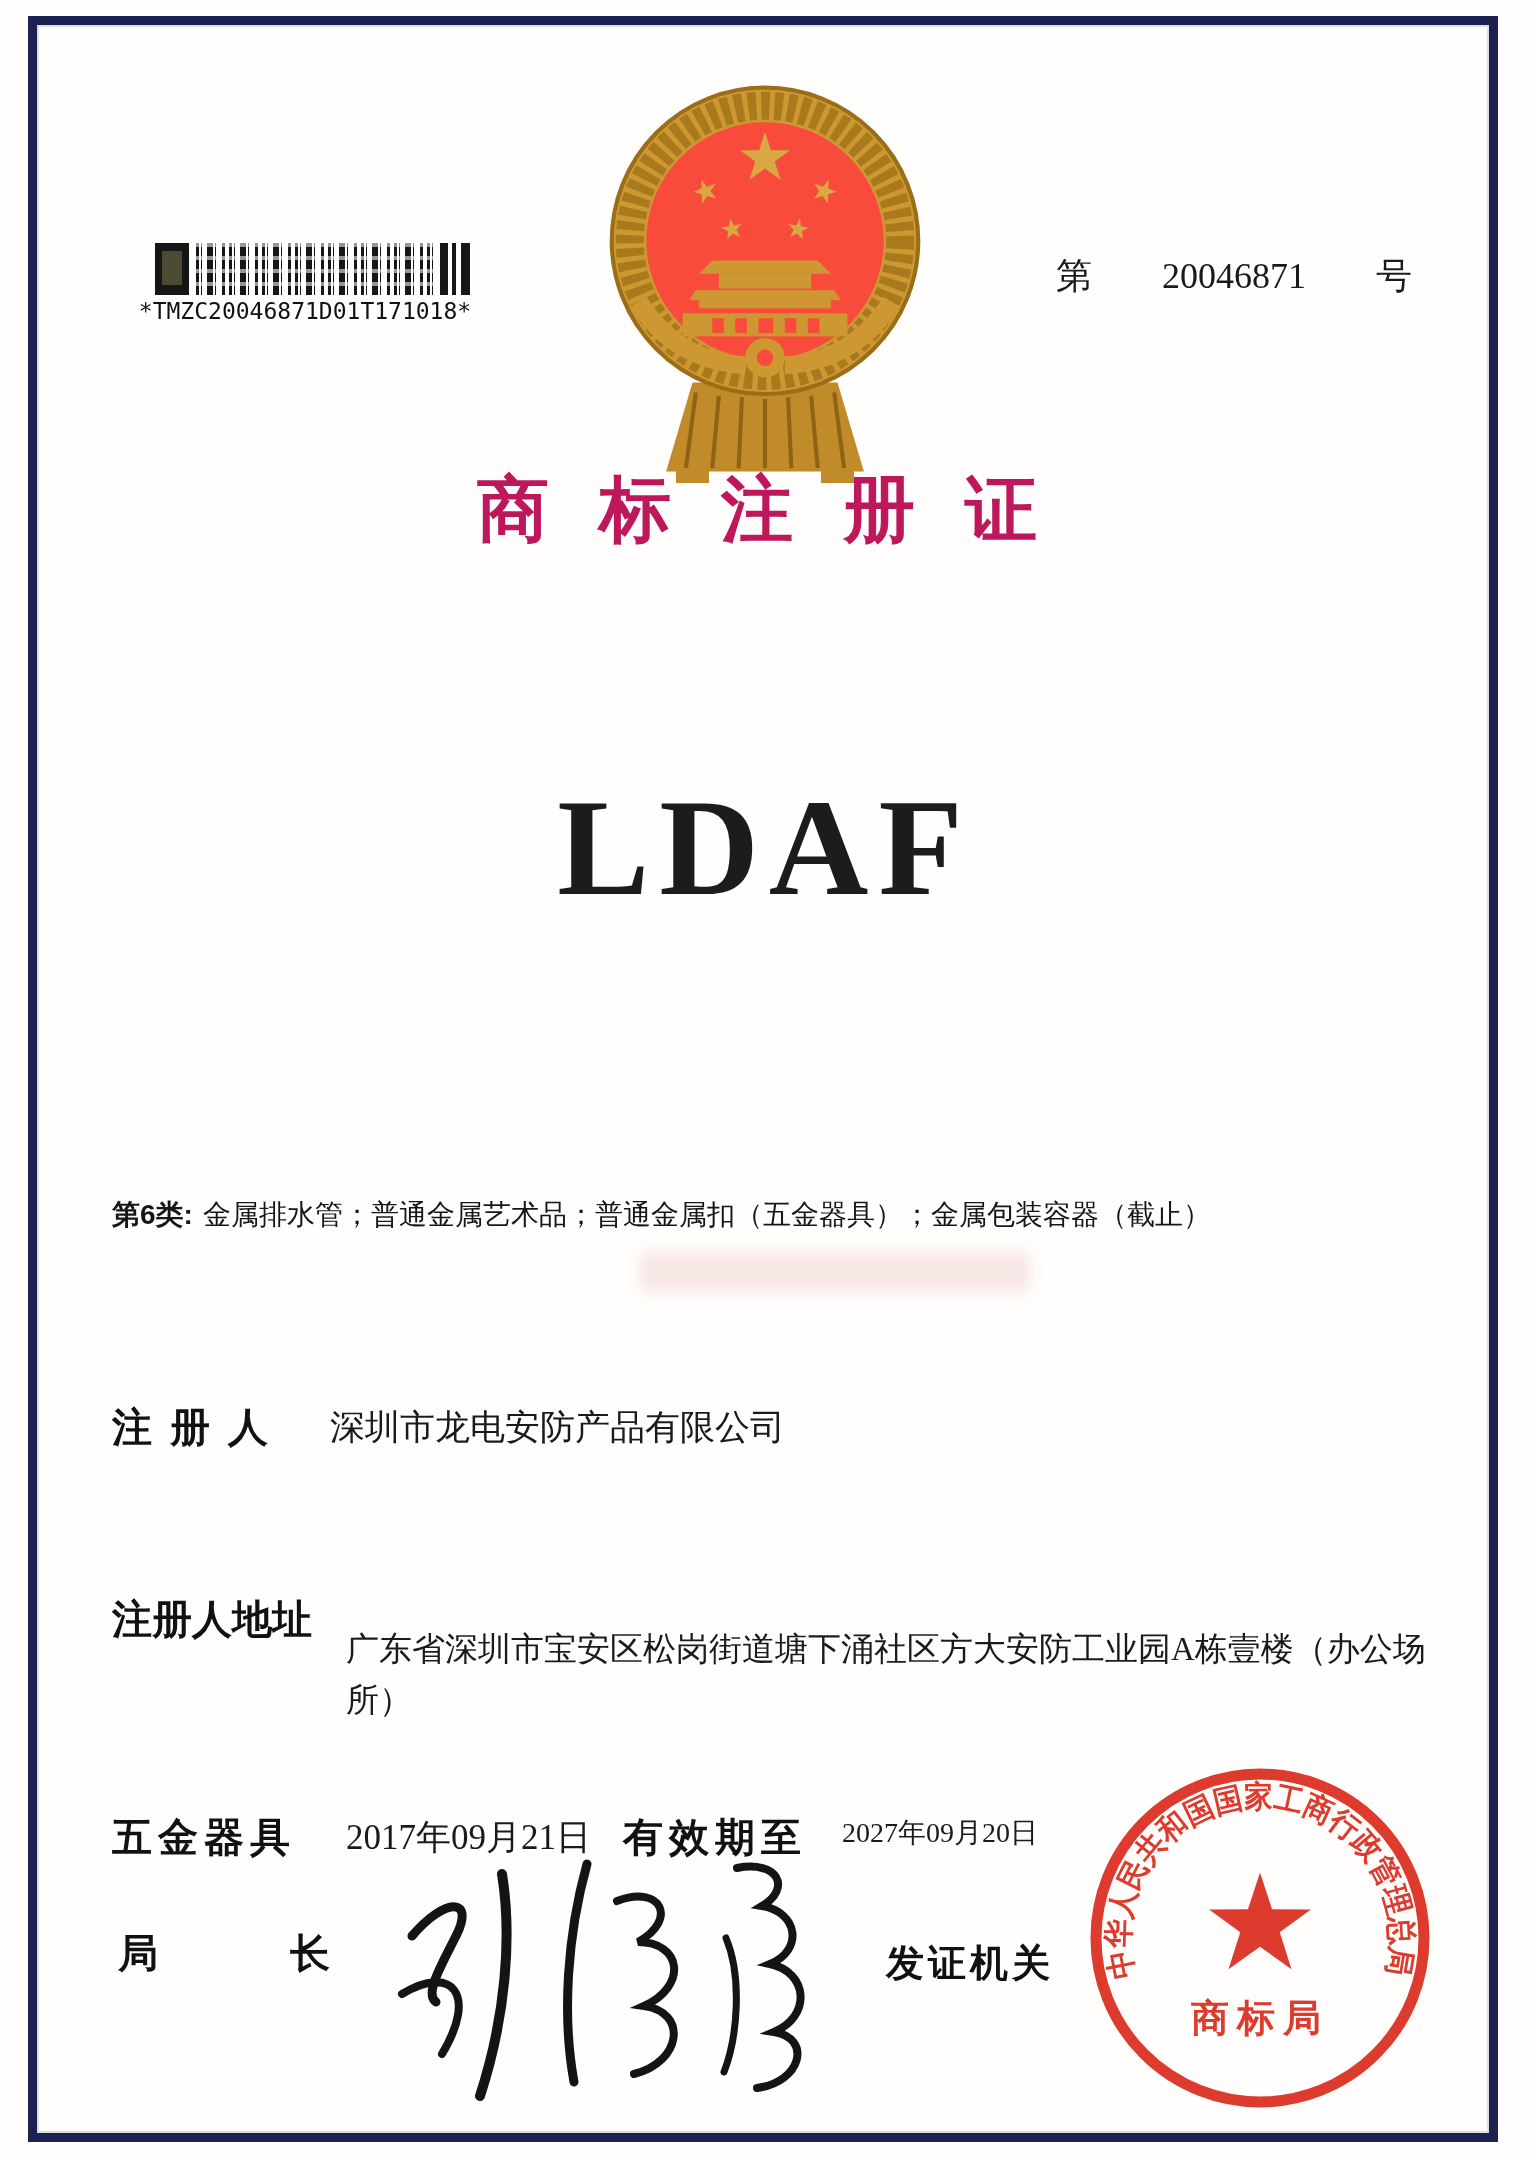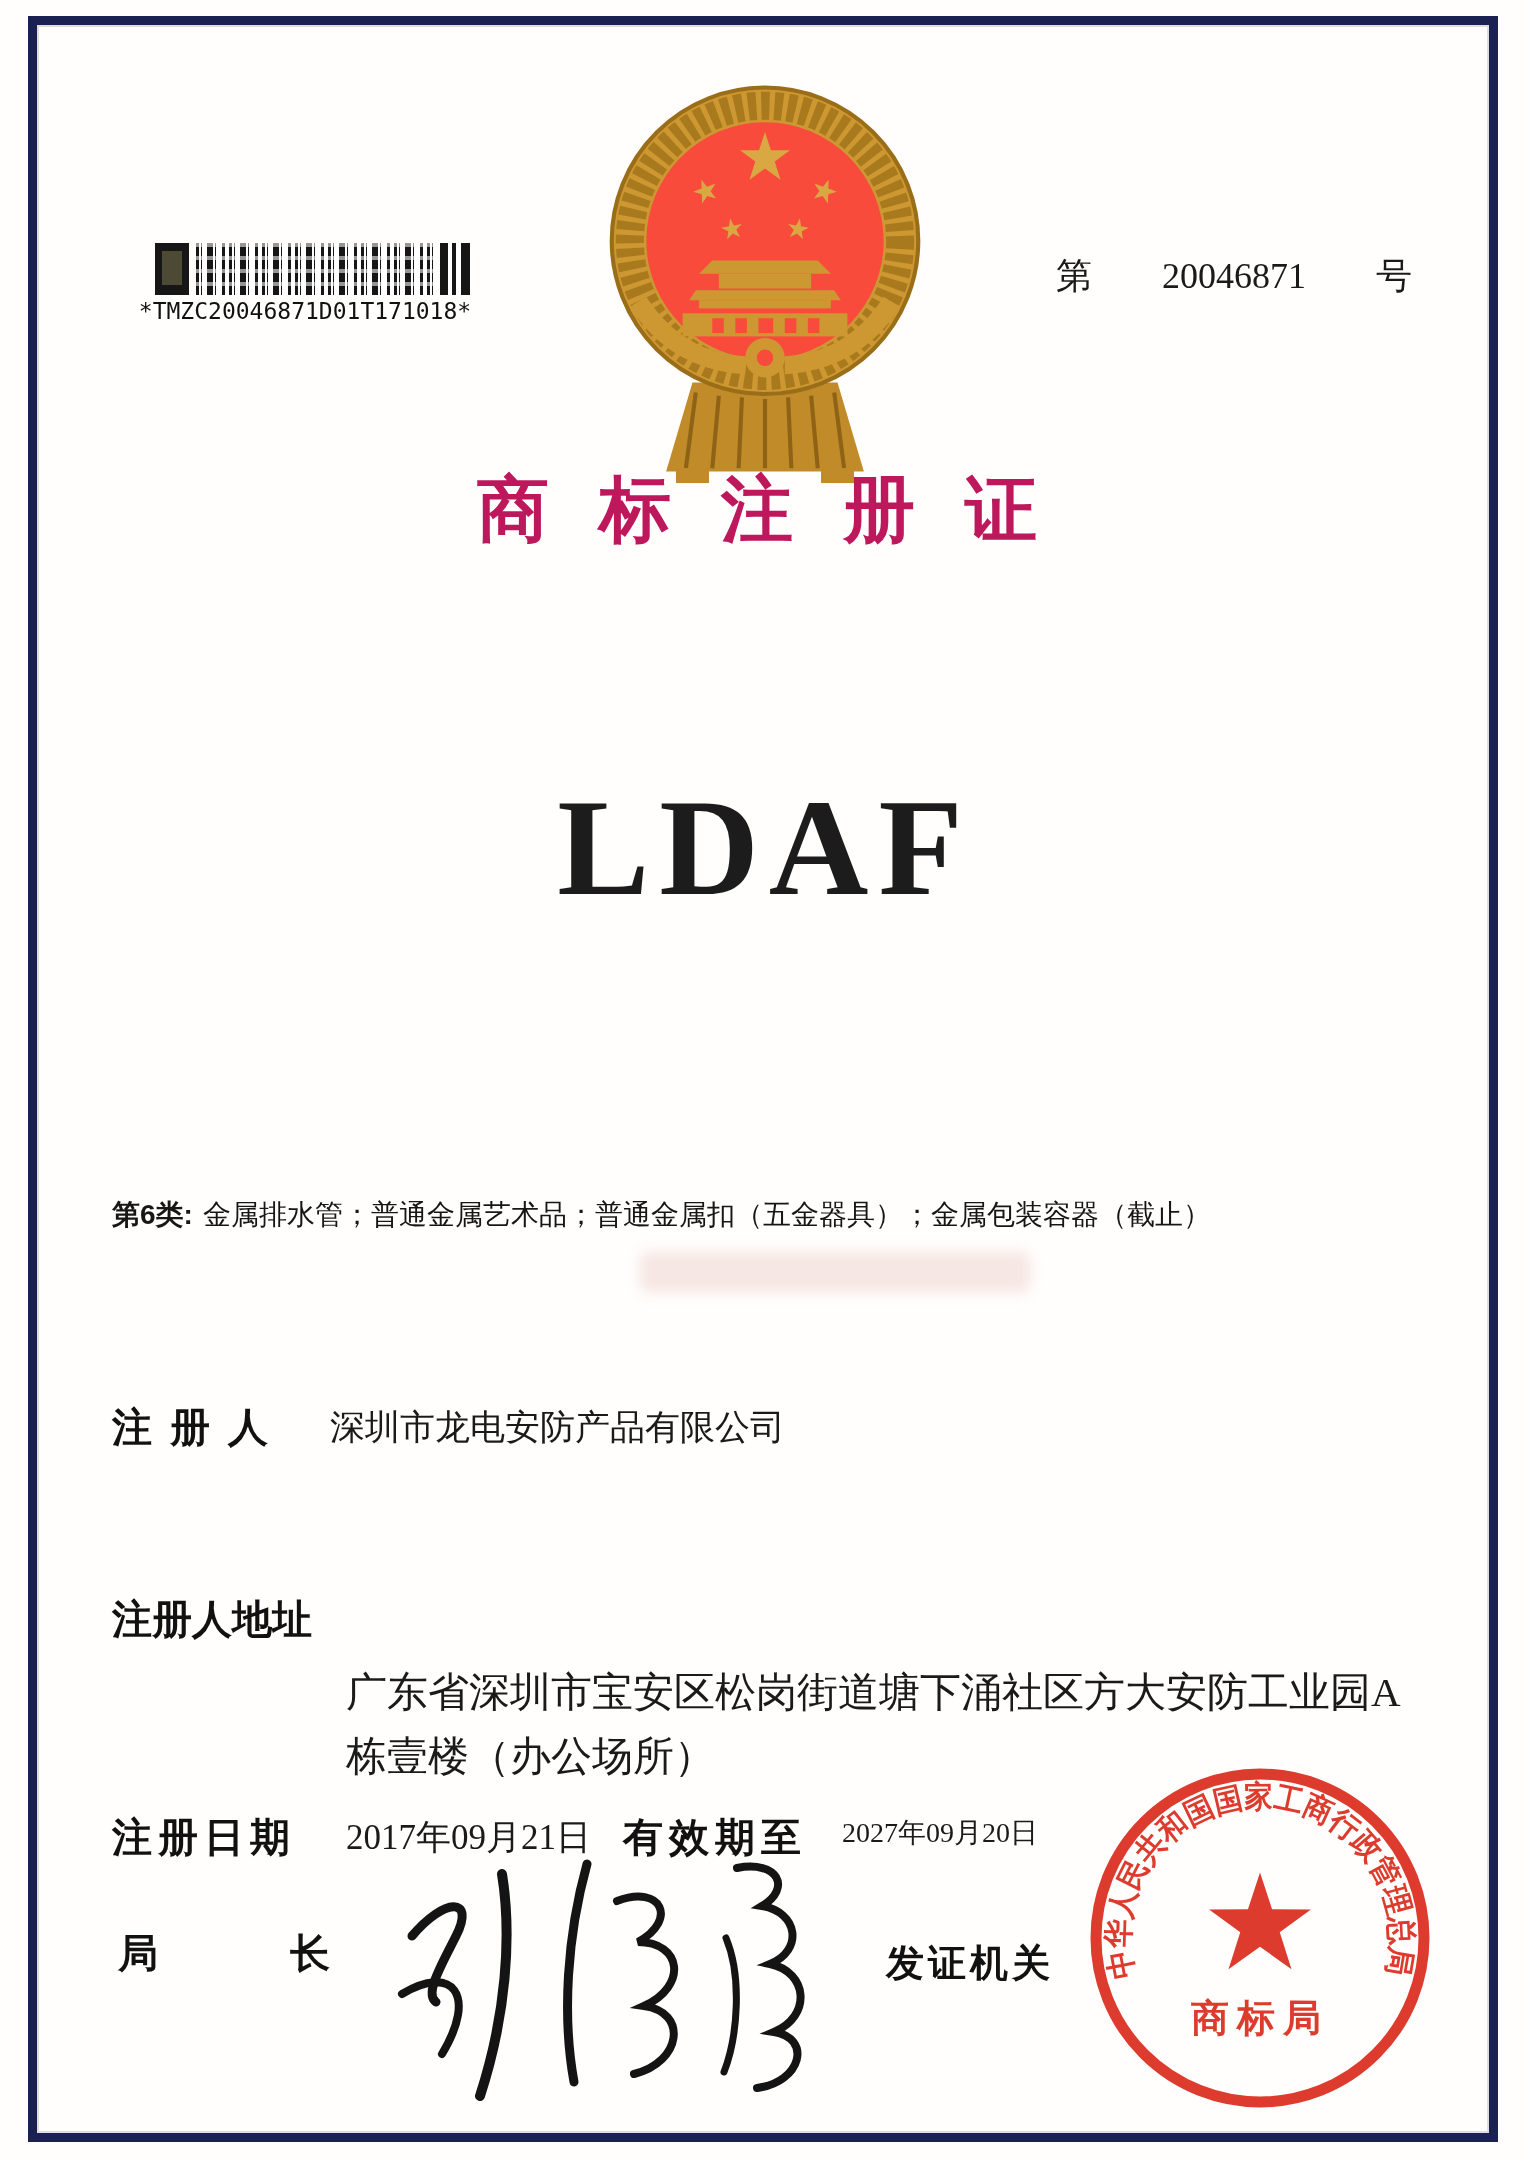--- a/index.html
+++ b/index.html
@@ -95,22 +95,22 @@
   .registrant-label{
     position:absolute;left:112px;top:1400px;font-size:40px;font-weight:bold;letter-spacing:4px;
   }
   .registrant-value{
     position:absolute;left:330px;top:1404px;font-size:35px;
   }
   .address-label{
     position:absolute;left:112px;top:1592px;font-size:40px;font-weight:bold;
   }
   .address-value{
-    position:absolute;left:346px;top:1661px;width:1080px;
-    font-size:41px;line-height:1.55;
+    position:absolute;left:346px;top:1624px;width:1080px;
+    font-size:33px;line-height:1.55;
   }
   .date-label-1{position:absolute;left:112px;top:1810px;font-size:40px;font-weight:bold;letter-spacing:6px;}
   .date-value-1{position:absolute;left:346px;top:1814px;font-size:35px;}
   .date-label-2{position:absolute;left:596px;top:1810px;font-size:40px;font-weight:bold;letter-spacing:6px;margin-left:27px;}
   .date-value-2{position:absolute;left:826px;top:1814px;font-size:28px;margin-left:16px;}
   .director-1{position:absolute;left:118px;top:1926px;font-size:40px;font-weight:bold;}
   .director-2{position:absolute;left:290px;top:1926px;font-size:40px;font-weight:bold;}
   .issuer{position:absolute;left:886px;top:1938px;font-size:38px;font-weight:bold;letter-spacing:4px;}
   .signature{position:absolute;left:382px;top:1846px;width:445px;height:262px;}
   
@@ -196,21 +196,21 @@
     <span class="cls">第6类:</span><span>金属排水管；普通金属艺术品；普通金属扣（五金器具）；金属包装容器（截止）</span>
   </div>
   <div class="ghost"></div>
 
   <div class="registrant-label row-label">注 册 人</div>
   <div class="registrant-value">深圳市龙电安防产品有限公司</div>
 
   <div class="address-label row-label">注册人地址</div>
   <div class="address-value">广东省深圳市宝安区松岗街道塘下涌社区方大安防工业园A栋壹楼（办公场所）</div>
 
-  <div class="date-label-1 row-label">注册日期</div>
+  <div class="date-label-1 row-label">五金器具</div>
   <div class="date-value-1">2017年09月21日</div>
   <div class="date-label-2 row-label">有效期至</div>
   <div class="date-value-2">2027年09月20日</div>
 
   <div class="director-1 row-label">局</div>
   <div class="director-2 row-label">长</div>
 
   <svg class="signature" viewBox="0 0 445 262">
     <g fill="none" stroke="#141414" stroke-linecap="round">
       <path d="M30,90 C62,52 94,50 74,90 C60,118 42,148 54,156" stroke-width="9"></path>

